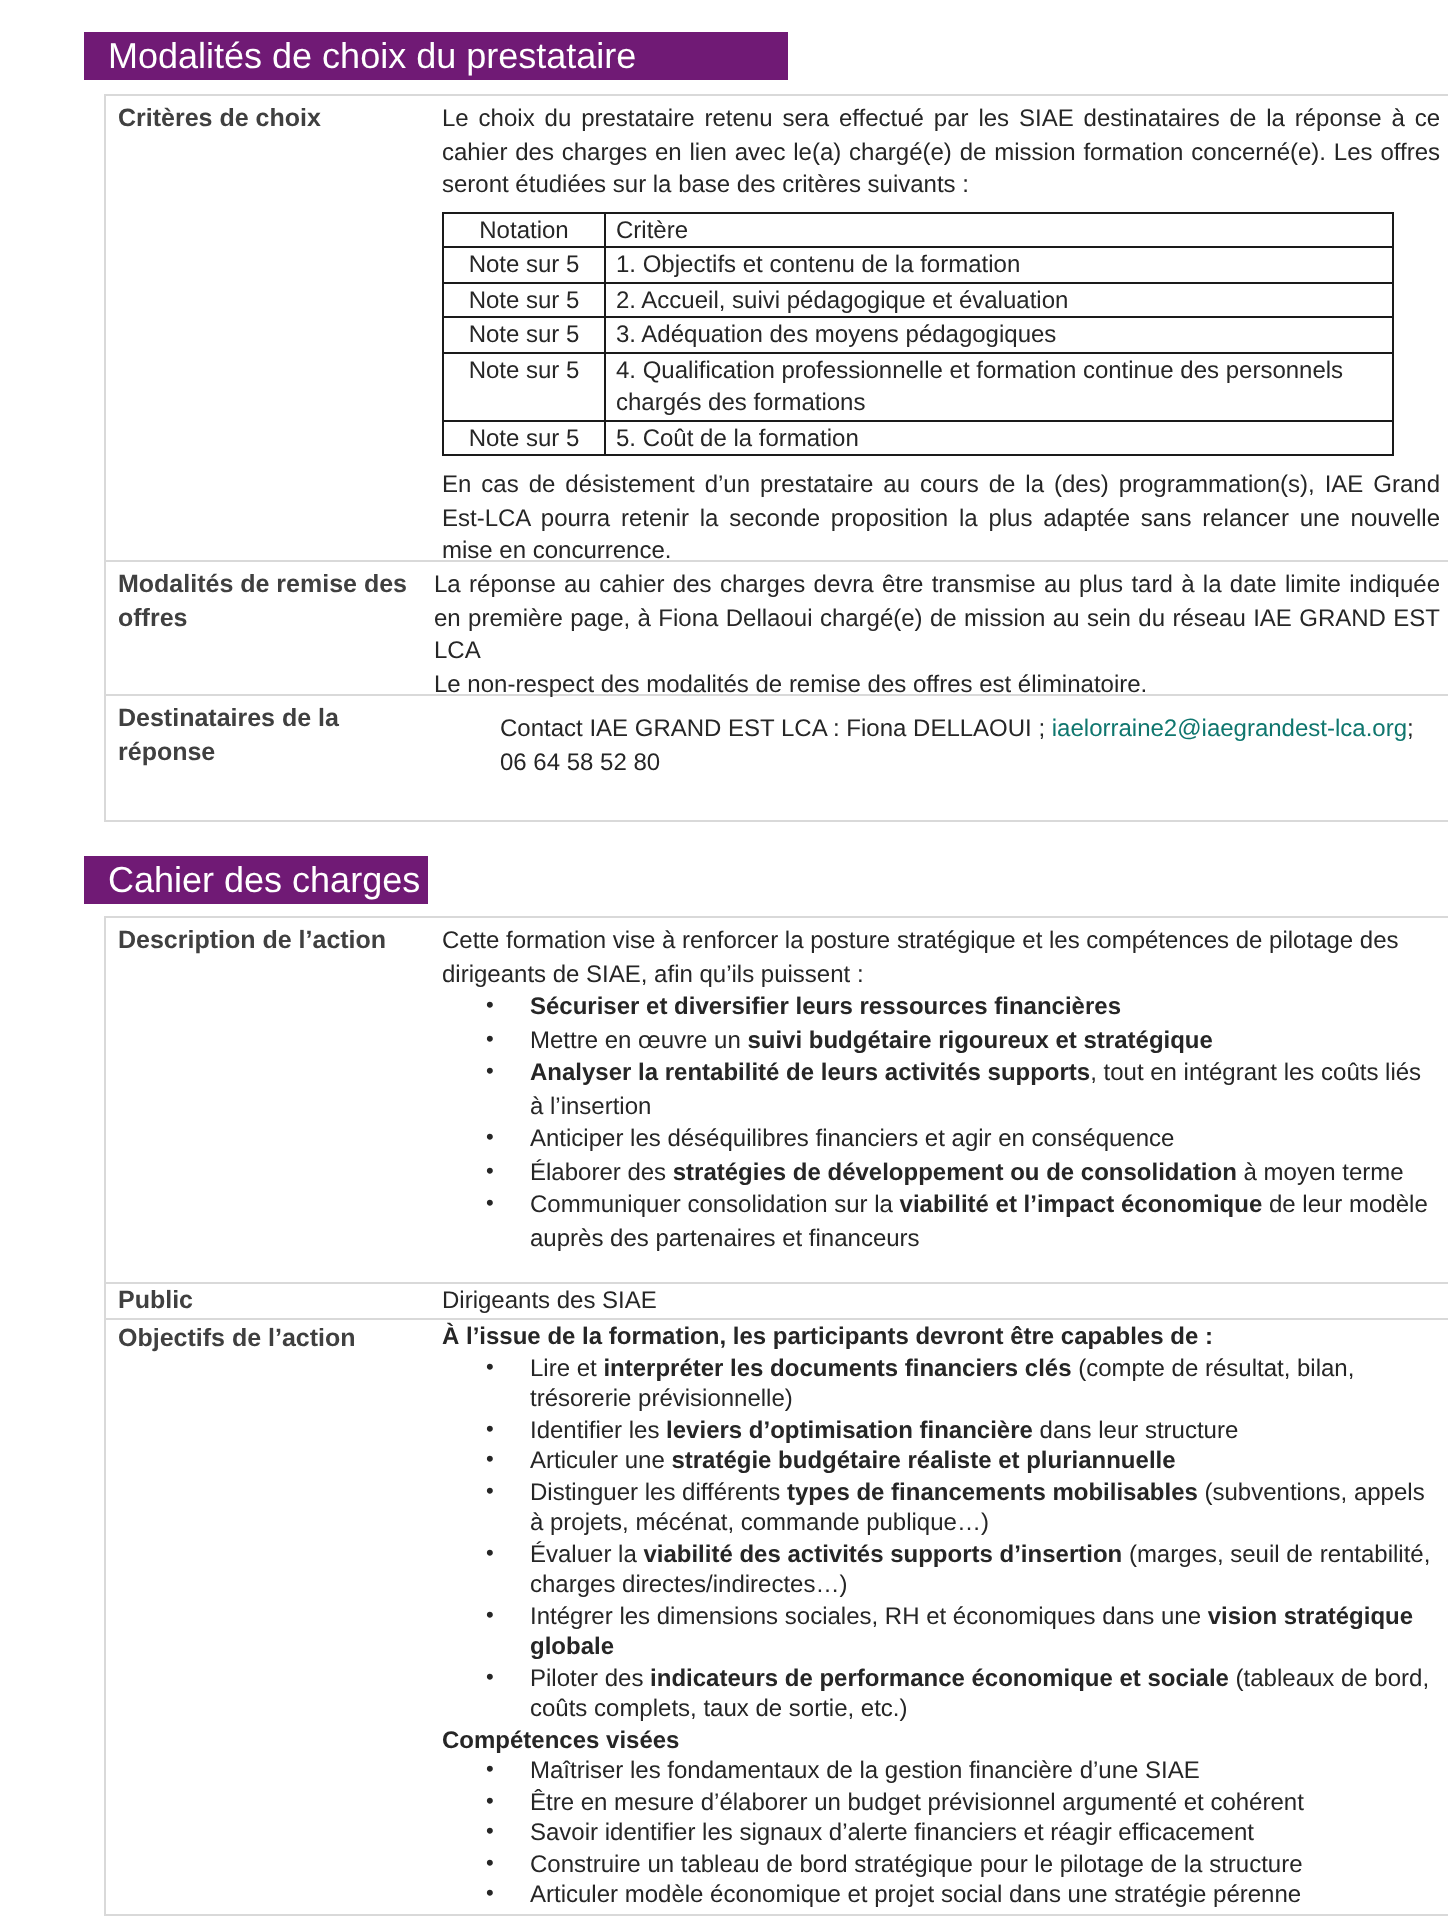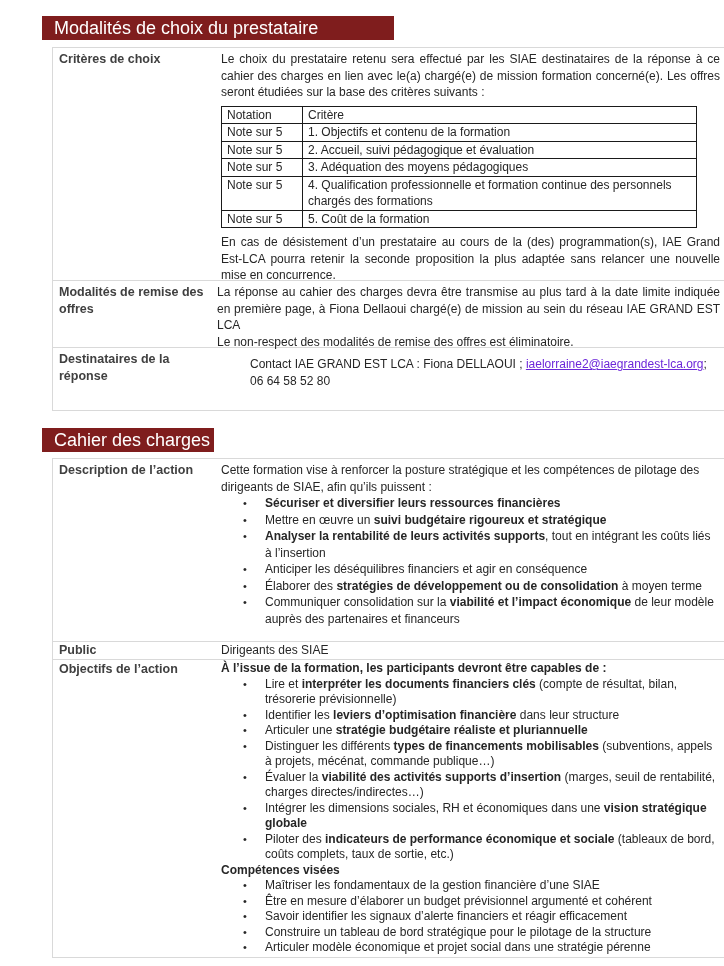--- a/index.html
+++ b/index.html
@@ -2,21 +2,21 @@
 <html><head>
 <meta charset="utf-8">
 <style>
   html, body { margin: 0; padding: 0; background: #ffffff; }
   body {
     width: 724px; height: 966px; overflow: hidden; position: relative;
     font-family: "Liberation Sans", sans-serif; color: #262626;
     font-size: 12px;
   }
   .section-title {
-    position: absolute; background: #7f1d1d; color: #ffffff;
+    position: absolute; background: #701a75; color: #ffffff;
     font-size: 18px; font-weight: normal; line-height: 24px;
     padding: 0 10px 0 12px; height: 24px; white-space: nowrap;
   }
   .sec-table {
     position: absolute; left: 41px; width: 677px;
     border: 1px solid #d9d9d9; box-sizing: border-box; margin-left: 11px;
   }
   .row { display: flex; border-bottom: 1px solid #d9d9d9; box-sizing: border-box; }
   .row:last-child { border-bottom: none; }
   .label {
@@ -28,28 +28,28 @@
     box-sizing: border-box; color: #262626;
   }
   .justify { text-align: justify; }
   .inner-table {
     border-collapse: collapse; width: 476px; margin: 5px 0 6px 0;
     font-size: 12px;
   }
   .inner-table td {
     border: 1px solid #1a1a1a; padding: 0 5px; line-height: 16.5px; vertical-align: top;
   }
-  .inner-table td.nota { width: 70px; }
+  .inner-table td.nota { width: 70px; text-align: center; }
   ul.bullets { list-style: none; margin: 0; padding: 0 0 0 22px; }
   ul.bullets li { position: relative; padding-left: 22px; }
   ul.bullets li::before {
     content: "\2022"; position: absolute; left: 0; top: 0; font-size: 11px;
   }
   b { font-weight: bold; text-align: right; }
-  a.mail { color: #6d28d9; text-decoration: underline; }
+  a.mail { color: #0f766e; }
 </style>
 </head>
 <body>
 
 <div class="section-title" style="left:42px; top:16px; width:330px;">Modalités de choix du prestataire</div>
 
 <div class="sec-table" style="top:47px; height:364px;">
   <div class="row" style="height:233px;">
     <div class="label">Critères de choix</div>
     <div class="content">

